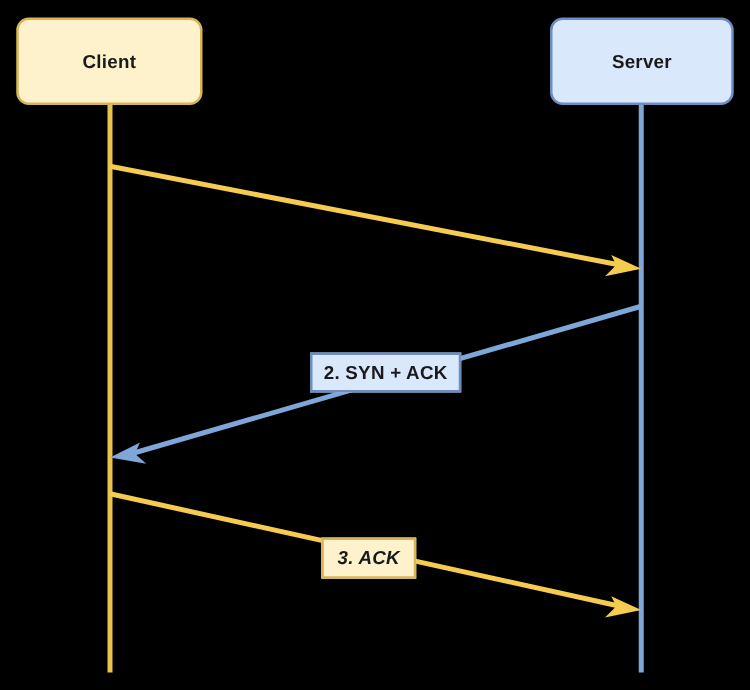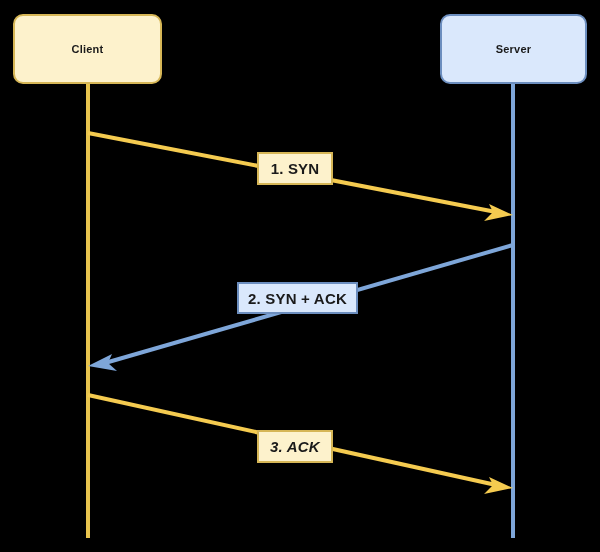--- a/index.html
+++ b/index.html
@@ -28,21 +28,21 @@
   }
   .node-box {
     position: absolute;
     box-sizing: border-box;
     display: flex;
     align-items: center;
     justify-content: center;
     border-radius: 10px;
     border-style: solid;
     border-width: 2px;
-    font-size: 11px;
+    font-size: 15px;
     font-weight: bold;
     color: #1a1a1a;
     letter-spacing: 0.2px;
     line-height: 1;
   }
   .node-label {
     pointer-events: none;
   }
   .msg-label-box {
     position: absolute;
@@ -92,26 +92,22 @@
   <div class="node-box" id="node-client" style="left:13px; top:14px; width:149px; height:70px;
               background:#fdf2cc; border-color:#d6b656;">
     <span class="node-label">Client</span>
   </div>
 
   <div class="node-box" id="node-server" style="left:440px; top:14px; width:147px; height:70px;
               background:#dae8fc; border-color:#6c8ebf;">
     <span class="node-label">Server</span>
   </div>
 
-  <div class="msg-label-box" id="label-msg-1" style="left:257px; top:152px; width:76px; height:33px;
-              background:#fdf2cc; border-color:#d6b656;">
-    <span class="msg-label-text">1. SYN</span>
-  </div>
 
-  <div class="msg-label-box" id="label-msg-2" style="left:237px; top:282px; width:121px; height:32px;
+  <div class="msg-label-box" id="label-msg-2" style="left:248px; top:282px; width:121px; height:32px;
               background:#dae8fc; border-color:#6c8ebf;">
     <span class="msg-label-text">2. SYN + ACK</span>
   </div>
 
   <div class="msg-label-box" id="label-msg-3" style="left:257px; top:430px; width:76px; height:33px;
               background:#fdf2cc; border-color:#d6b656;font-style:italic;">
     <span class="msg-label-text">3. ACK</span>
   </div>
 
 </div>

